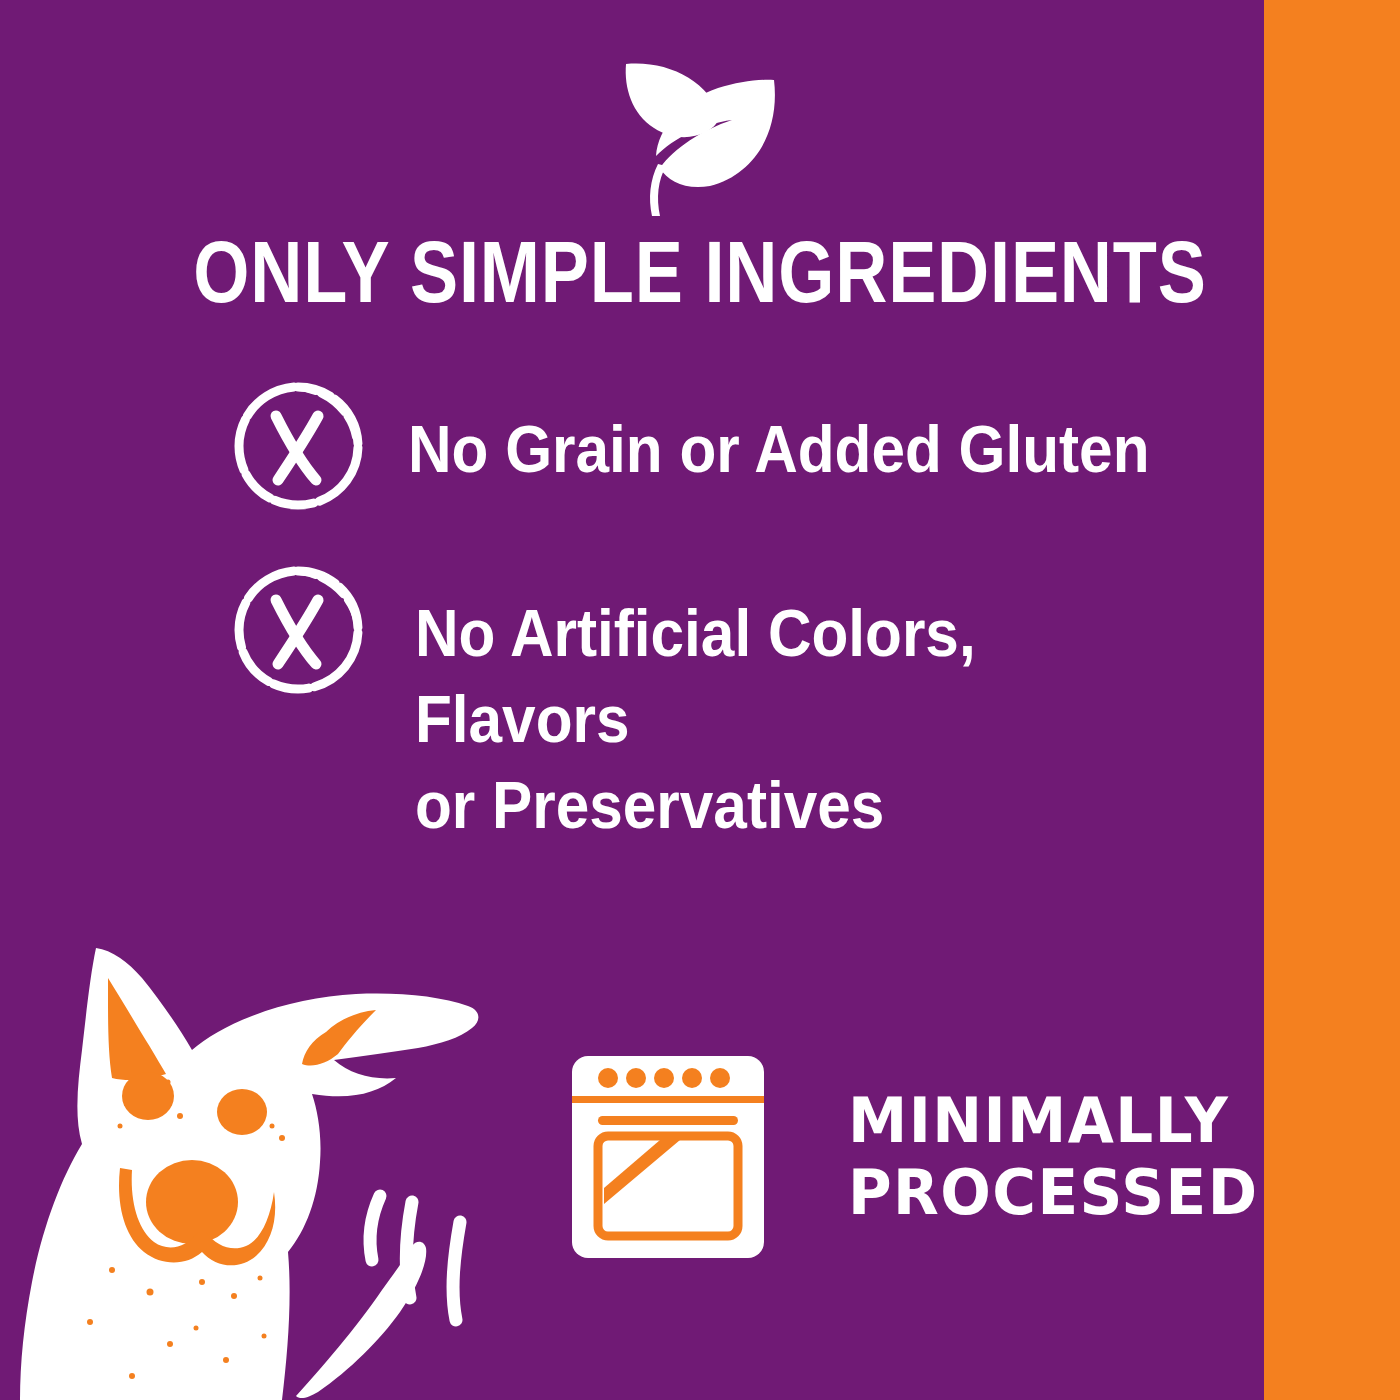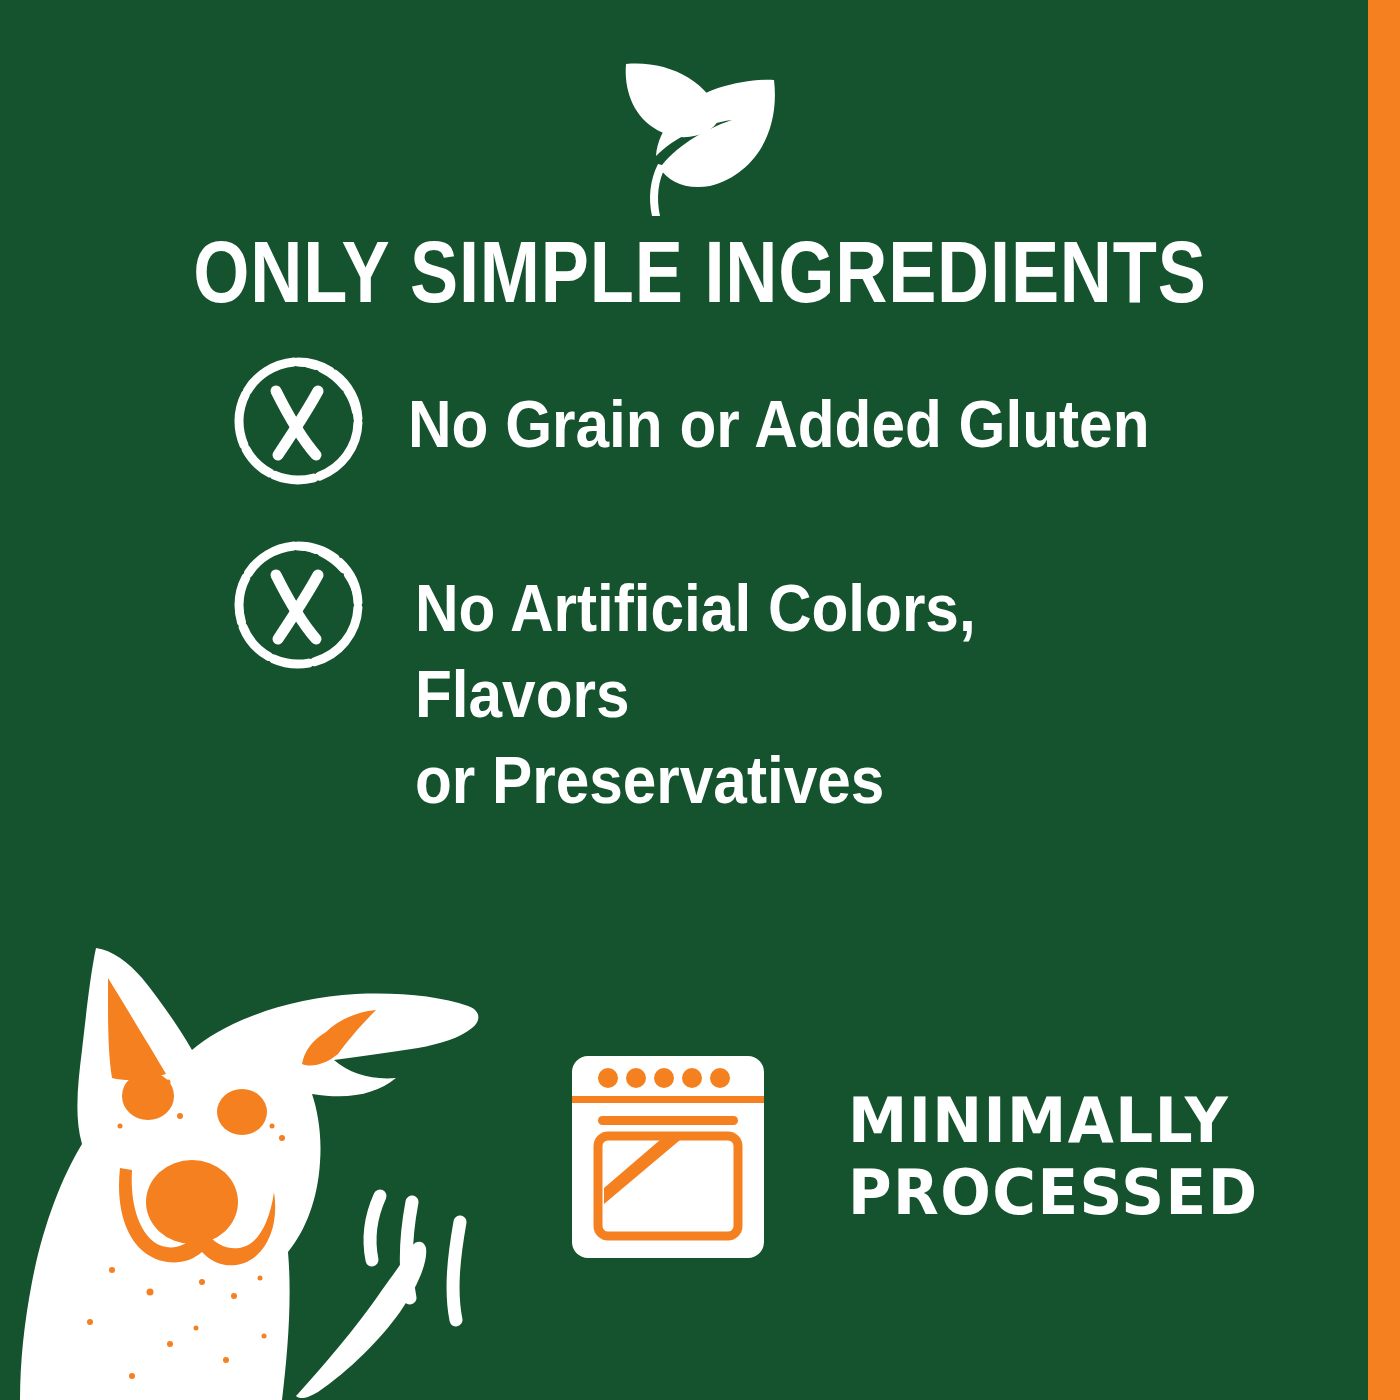--- a/index.html
+++ b/index.html
@@ -5,23 +5,23 @@
 <style>
   html, body {
     margin: 0;
     padding: 0;
     background: #f4801f;
   }
   * { box-sizing: border-box; }
 
   #page {
     position: relative;
-    width: 1368px;
+    width: 1264px;
     height: 1400px;
-    background: #14532d;
+    background: #701a75;
     overflow: hidden;
     font-family: "Liberation Sans", "DejaVu Sans", sans-serif;
   }
 
   
   .leaf-badge {
     position: absolute;
     left: 598px;
     top: 52px;
     width: 200px;
@@ -43,21 +43,21 @@
     letter-spacing: 1px;
     transform: scaleX(0.82);
     transform-origin: 50% 50%;
     white-space: nowrap;
   }
 
   
   .bullets {
     position: absolute;
     left: 228px;
-    top: 359px;
+    top: 384px;
     width: 1060px;
   }
   .bullet-row {
     position: relative;
     display: flex;
     align-items: flex-start;
     margin-bottom: 44px;
   }
   .bullet-row:last-child { margin-bottom: 0; gap: 7px; }
 

